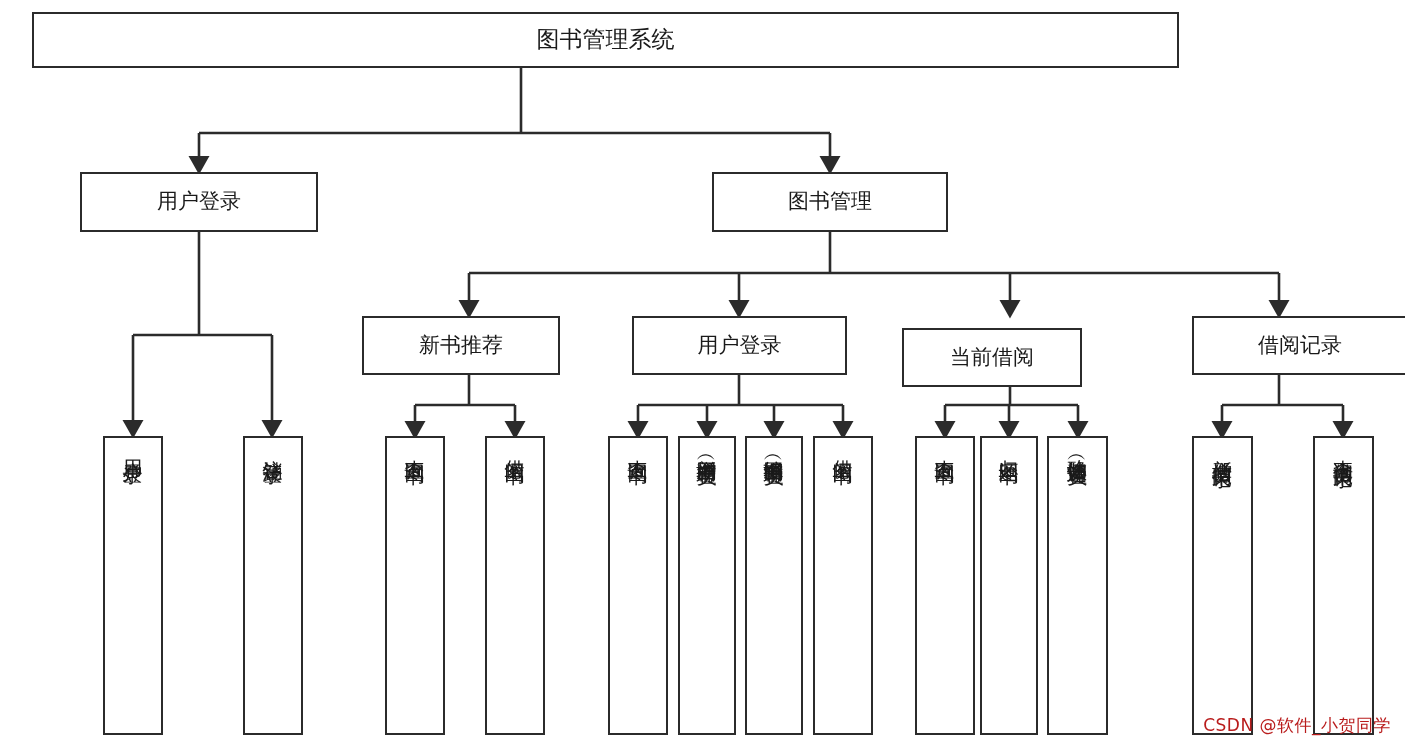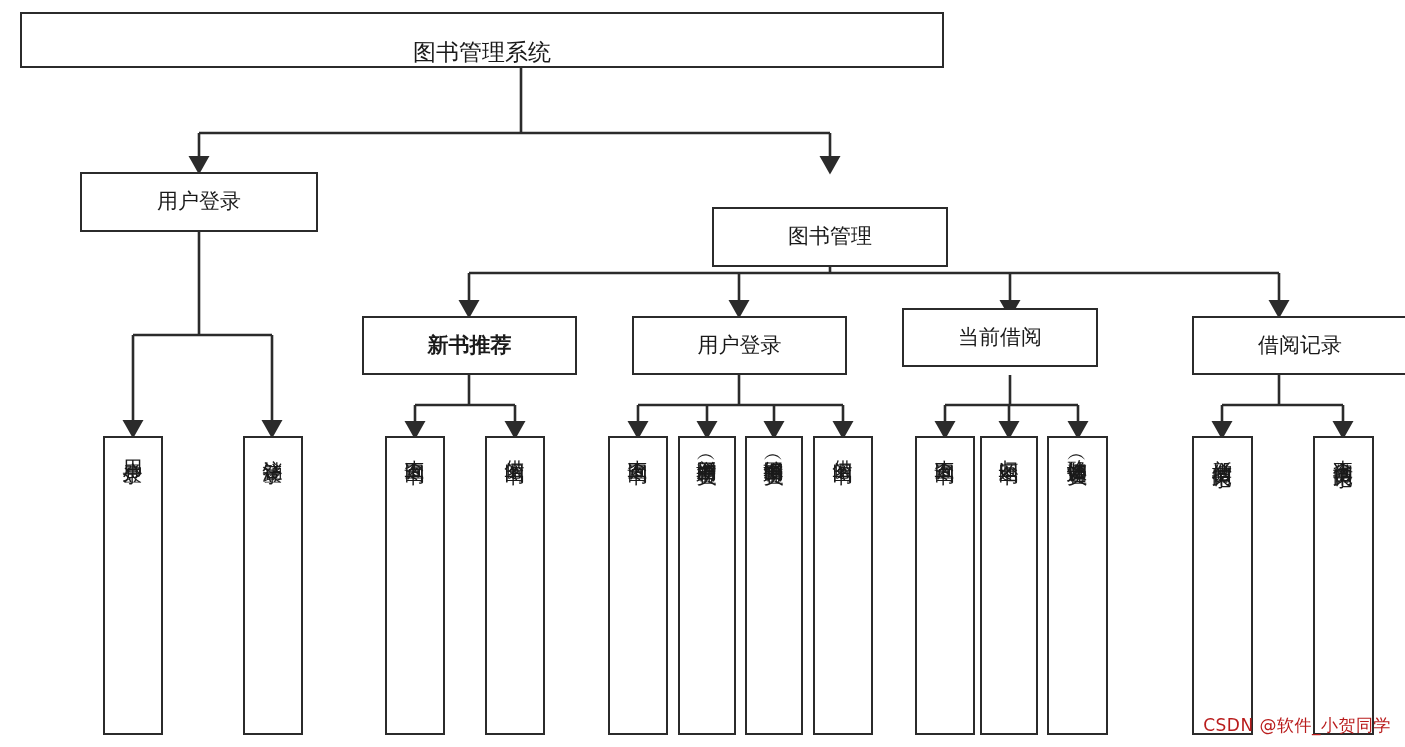--- a/index.html
+++ b/index.html
@@ -124,38 +124,38 @@
       <path d="M1009,405 L1009,429" marker-end="url(#arrowhead)"></path>
       <path d="M1078,405 L1078,429" marker-end="url(#arrowhead)"></path>
 
       <path d="M1279,375 L1279,405"></path>
       <path d="M1222,405 L1343,405"></path>
       <path d="M1222,405 L1222,429" marker-end="url(#arrowhead)"></path>
       <path d="M1343,405 L1343,429" marker-end="url(#arrowhead)"></path>
     </g>
   </svg>
 
-  <div class="node root" id="node-root" style="left: 20px; top: 12px; width: 924px; height: 56px; align-items: flex-end;">
+  <div class="node root" id="node-root" style="left: 32px; top: 12px; width: 1147px; height: 56px;">
     <span>图书管理系统</span>
   </div>
 
   <div class="node level2" id="node-l2-0" style="left: 80px; top: 172px; width: 238px; height: 60px;">
     <span>用户登录</span>
   </div>
-  <div class="node level2" id="node-l2-1" style="left: 712px; top: 172px; width: 236px; height: 60px; margin-top: 35px;">
+  <div class="node level2" id="node-l2-1" style="left: 712px; top: 172px; width: 236px; height: 60px;">
     <span>图书管理</span>
   </div>
 
-  <div class="node level3" id="node-l3-0" style="left: 362px; top: 316px; width: 215px; height: 59px; font-weight: bold;">
+  <div class="node level3" id="node-l3-0" style="left: 362px; top: 316px; width: 198px; height: 59px;">
     <span>新书推荐</span>
   </div>
   <div class="node level3" id="node-l3-1" style="left: 632px; top: 316px; width: 215px; height: 59px;">
     <span>用户登录</span>
   </div>
-  <div class="node level3" id="node-l3-2" style="left: 902px; top: 308px; width: 196px; height: 59px;">
+  <div class="node level3" id="node-l3-2" style="left: 902px; top: 328px; width: 180px; height: 59px;">
     <span>当前借阅</span>
   </div>
   <div class="node level3" id="node-l3-3" style="left: 1192px; top: 316px; width: 216px; height: 59px;">
     <span>借阅记录</span>
   </div>
 
   <div class="node leaf" id="node-leaf-0" style="left: 103px; top: 436px; width: 60px; height: 299px;">
     <span class="vtext">用户登录</span>
   </div>
   <div class="node leaf" id="node-leaf-1" style="left: 243px; top: 436px; width: 60px; height: 299px;">

